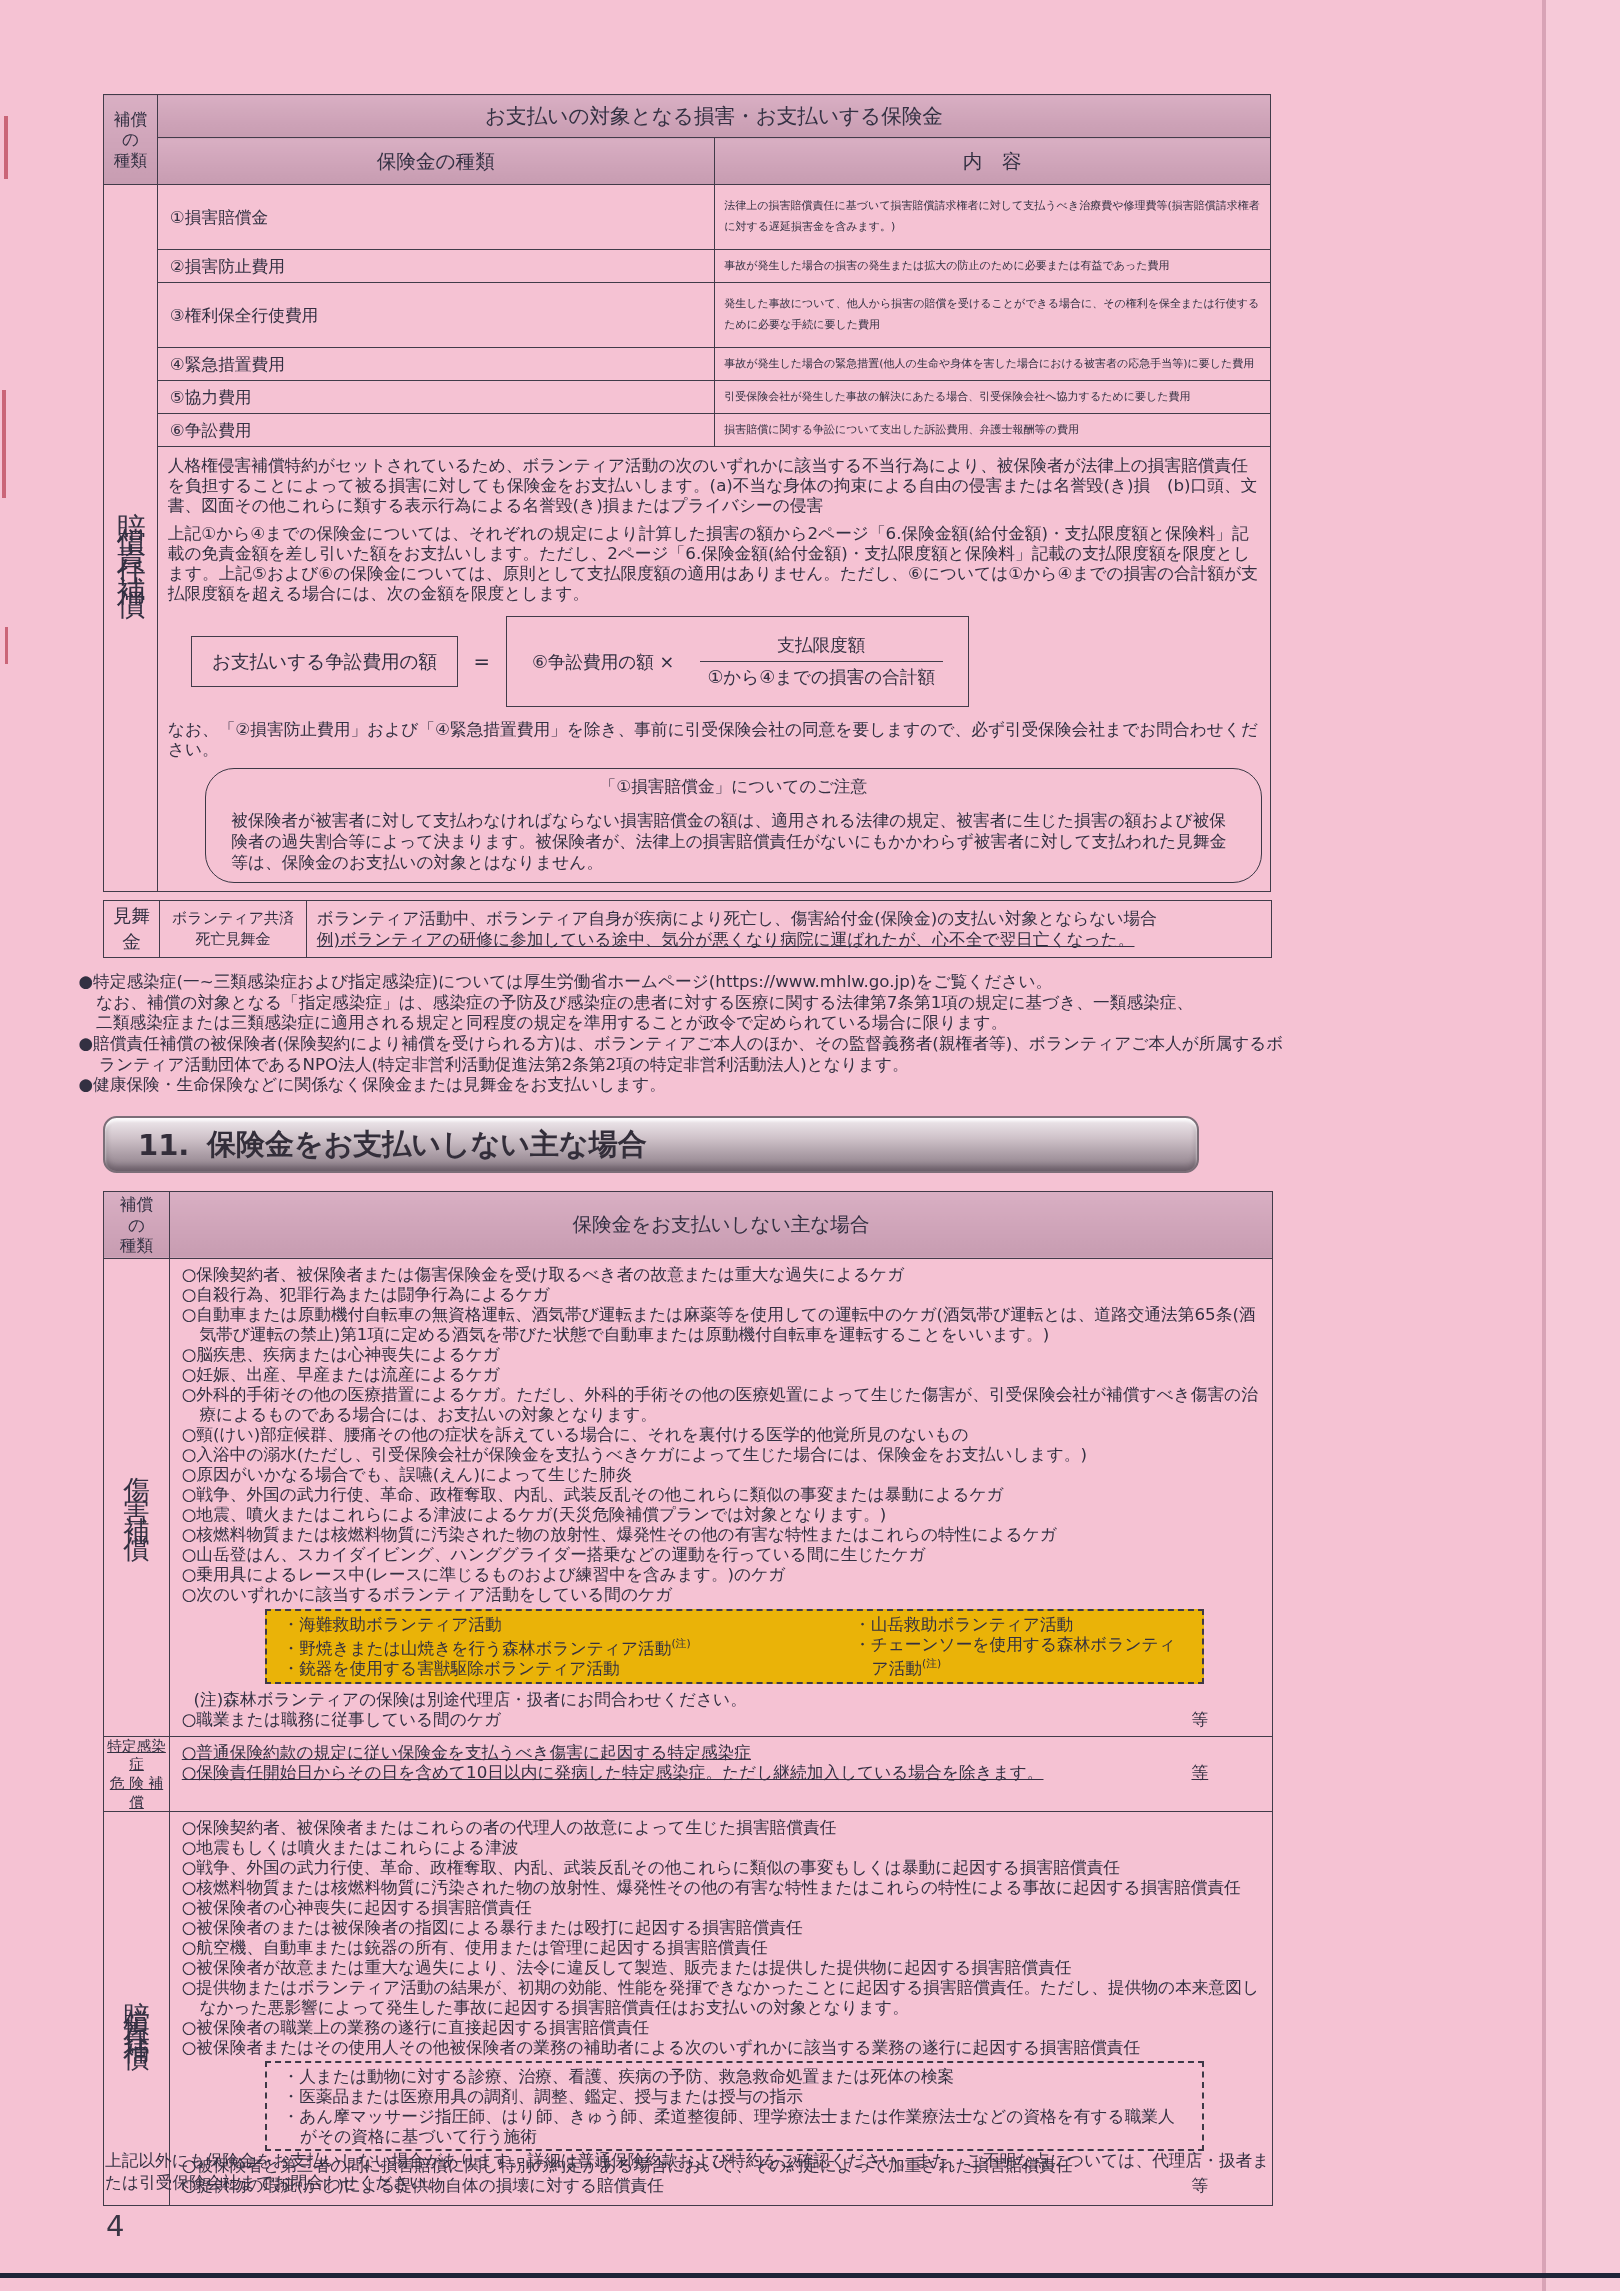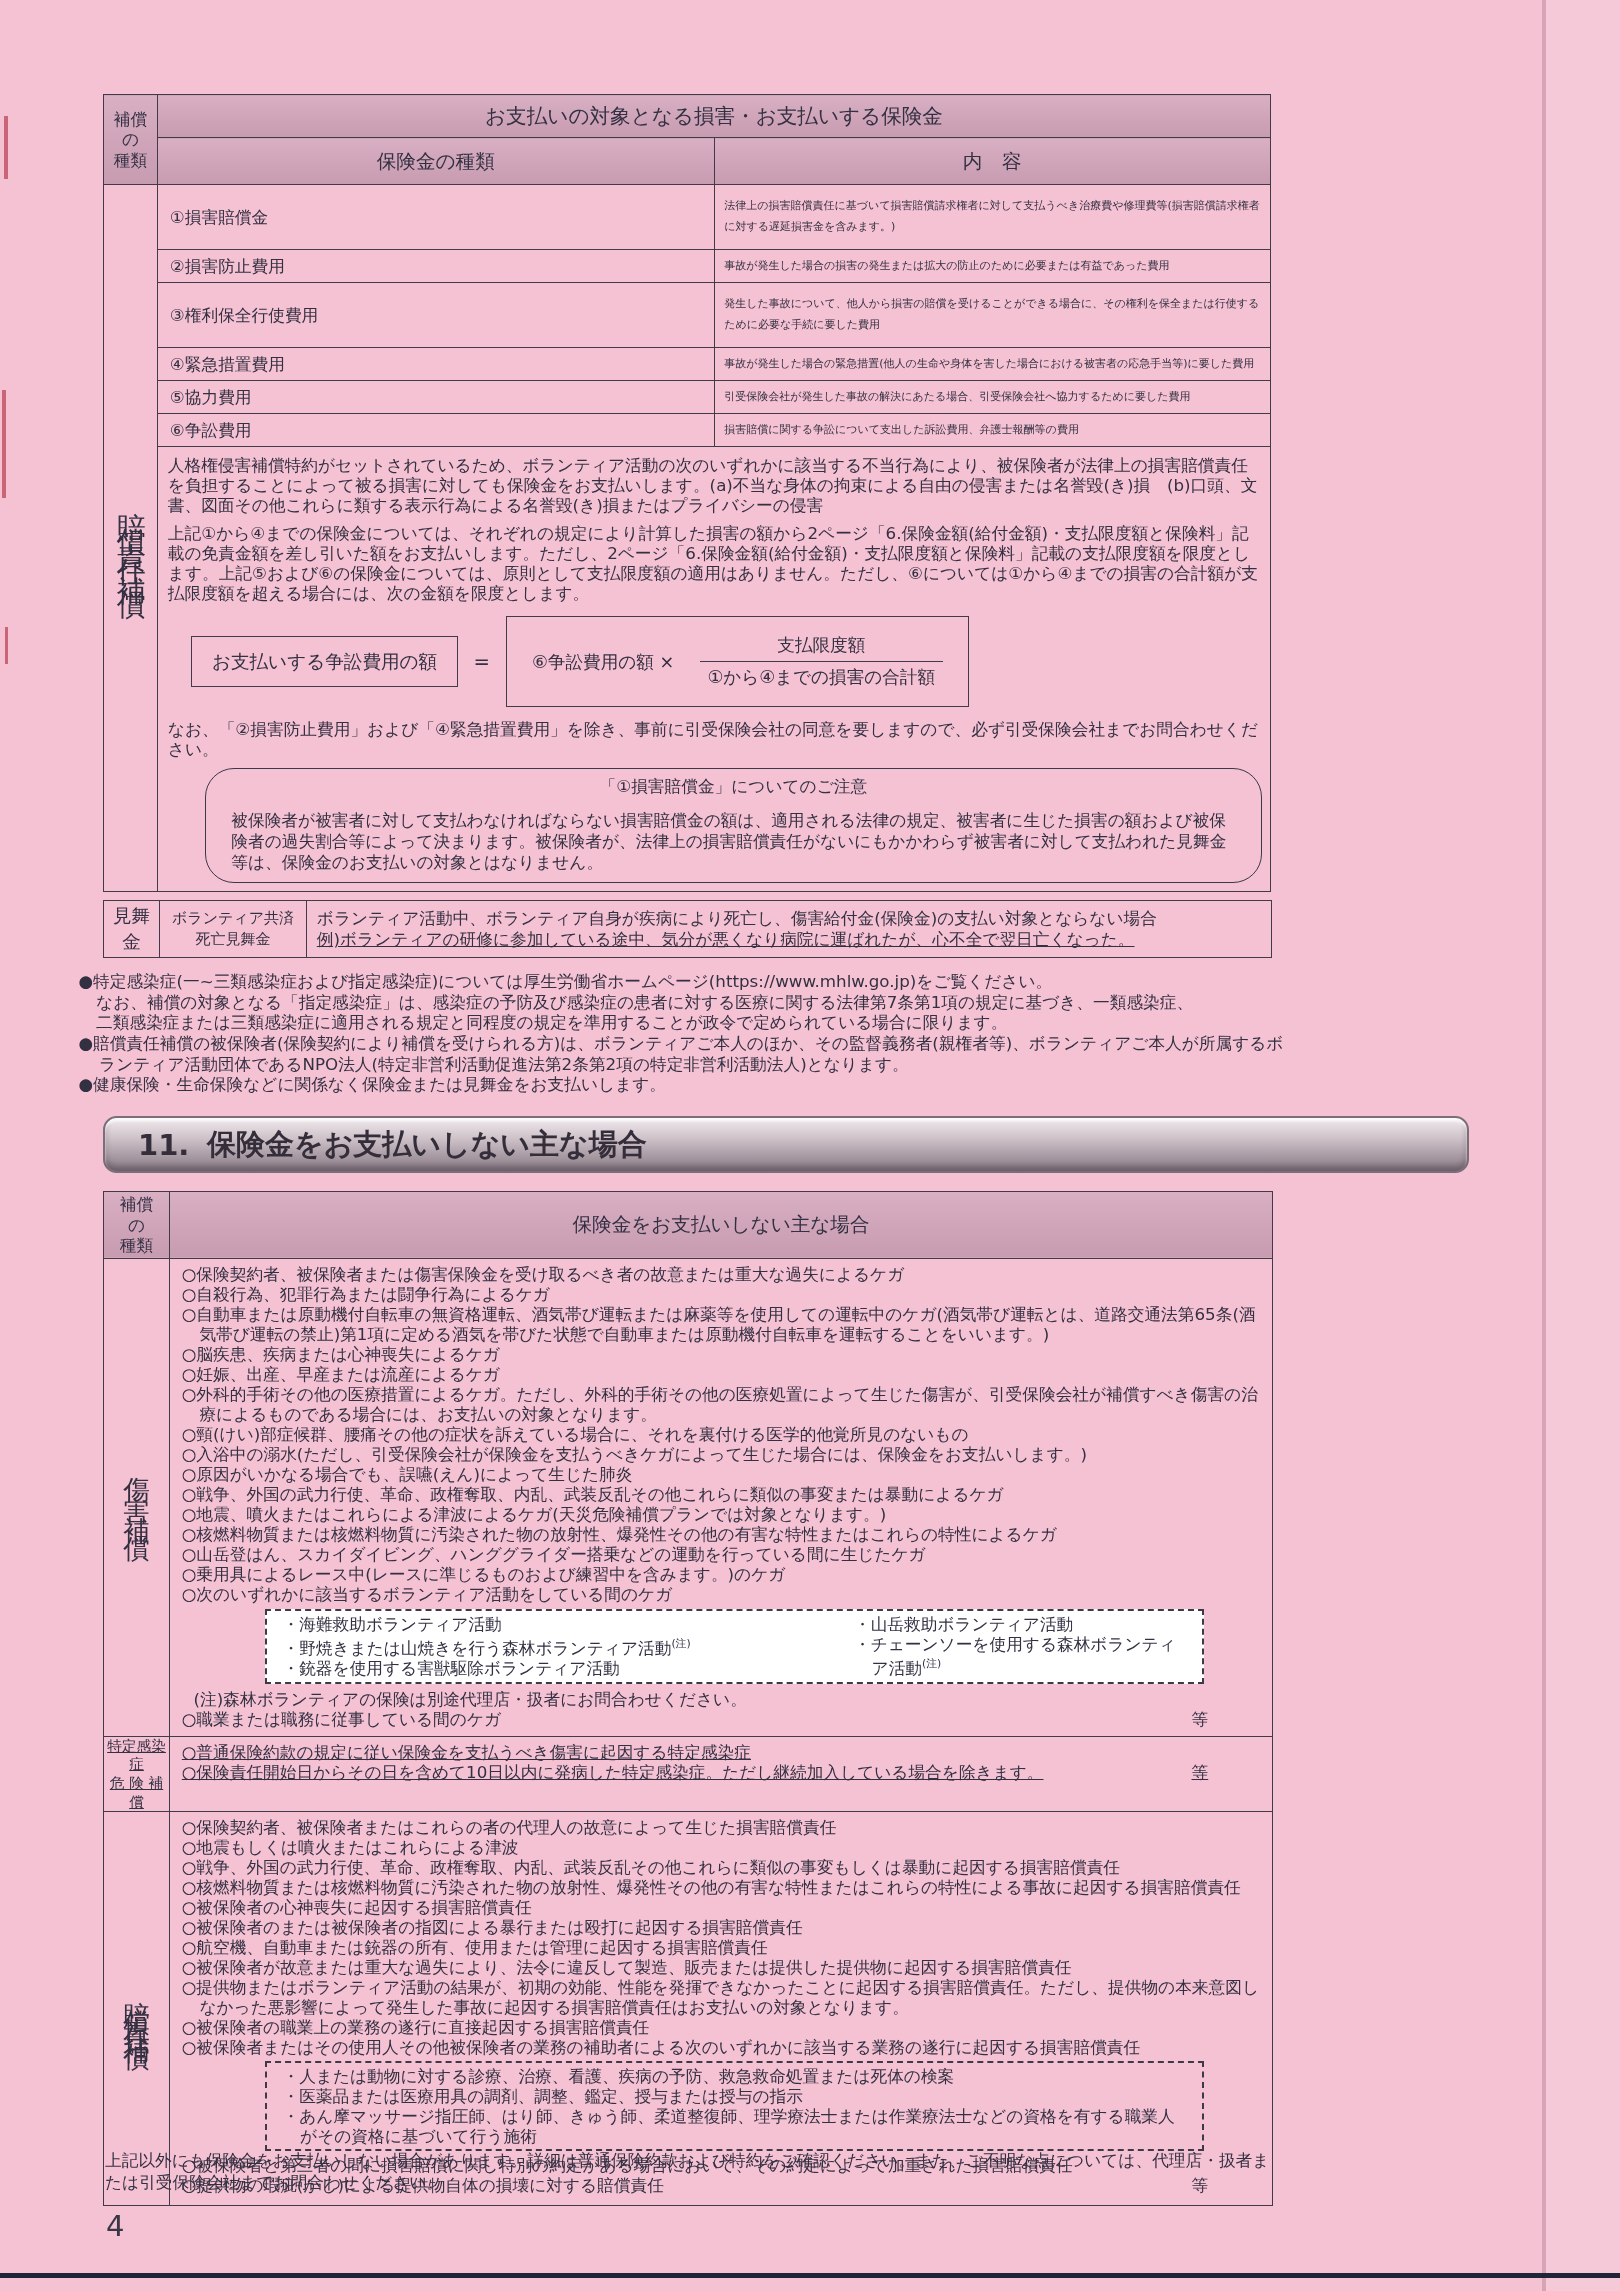--- a/index.html
+++ b/index.html
@@ -41,34 +41,34 @@
   .t2{margin-top:7.8px;}
   .t2 .c1{width:56px;} .t2 .c2{width:147px;} .t2 .c3{width:965px;}
   .mk-label{font-size:18.6px;text-align:center;}
   .mk-kind{font-size:15px;line-height:20.6px;text-align:center;white-space:pre-line;}
   .mk-desc{font-size:16.7px;line-height:20.6px;padding:2.9px 9.8px;}
   .underline{text-decoration:underline;}
   .notes{margin:13.7px 0 0 -24.5px;width:1206px;}
   .note-li{font-size:16.7px;line-height:20.6px;padding-left:20.6px;text-indent:-20.6px;}
   .note-sub{font-size:16.7px;line-height:20.6px;padding-left:17.6px;}
   .banner{
-    margin-top:21.6px;height:57px;width:1366px;box-sizing:border-box;
+    margin-top:21.6px;height:57px;width:1096px;box-sizing:border-box;
     border:2px solid #7b6e78;border-radius:13.7px;
     background:linear-gradient(180deg,#f0eaee 0%,#cfc2c9 38%,#a89aa3 72%,#8e808a 100%);
     box-shadow:inset 0 2.9px 2.9px rgba(255,255,255,.85), inset 0 -4.9px 6.9px rgba(40,28,40,.35);
     display:flex;align-items:center;gap:17.6px;padding-left:33px;
     font-size:29px;font-weight:bold;color:#332e3a;
   }
   .t3{margin-top:17.6px;}
   .t3 .c1{width:66px;} .t3 .c2{width:1103px;}
   .t3 th{height:63px;}
   .t3 .hdr-sub2{font-size:19.6px;text-align:center;}
   .sect{vertical-align:top;padding:4.9px 9.8px 3.9px 11.8px;font-size:16.7px;line-height:20px;}
   .li{padding-left:17.6px;text-indent:-17.6px;}
-  .dbox{border:2px dashed #3e3947;background:#ffffff;margin:4.9px 0 4.9px 83px;width:939px;box-sizing:border-box;padding:3.9px 15.7px;display:flex;}
+  .dbox{border:2px dashed #3e3947;background:#eab308;margin:4.9px 0 4.9px 83px;width:939px;box-sizing:border-box;padding:3.9px 15.7px;display:flex;}
   .dbox2{border:2px dashed #3e3947;margin:3.9px 0 3.9px 83px;width:939px;box-sizing:border-box;padding:2.9px 15.7px;}
   .dcol1{width:573px;} .dcol2{width:333px;}
   .sup{font-size:10.8px;vertical-align:super;}
   .noteline{padding-left:11.8px;}
   .etcline{display:flex;justify-content:space-between;}
   .etc{margin-right:54px;}
   .inf-label{font-size:14.7px;line-height:18.6px;text-align:center;white-space:pre-line;padding:0 2px;}
   .inj-cell{height:478px;} .inf-cell{height:51px;text-decoration:underline;} .lia-cell{height:394px;}
   .footer{position:absolute;left:105px;top:2150px;width:1171px;font-size:16.7px;line-height:21.6px;}
   .pagenum{position:absolute;left:106px;top:2209px;font-size:29px;color:#3a3645;}

